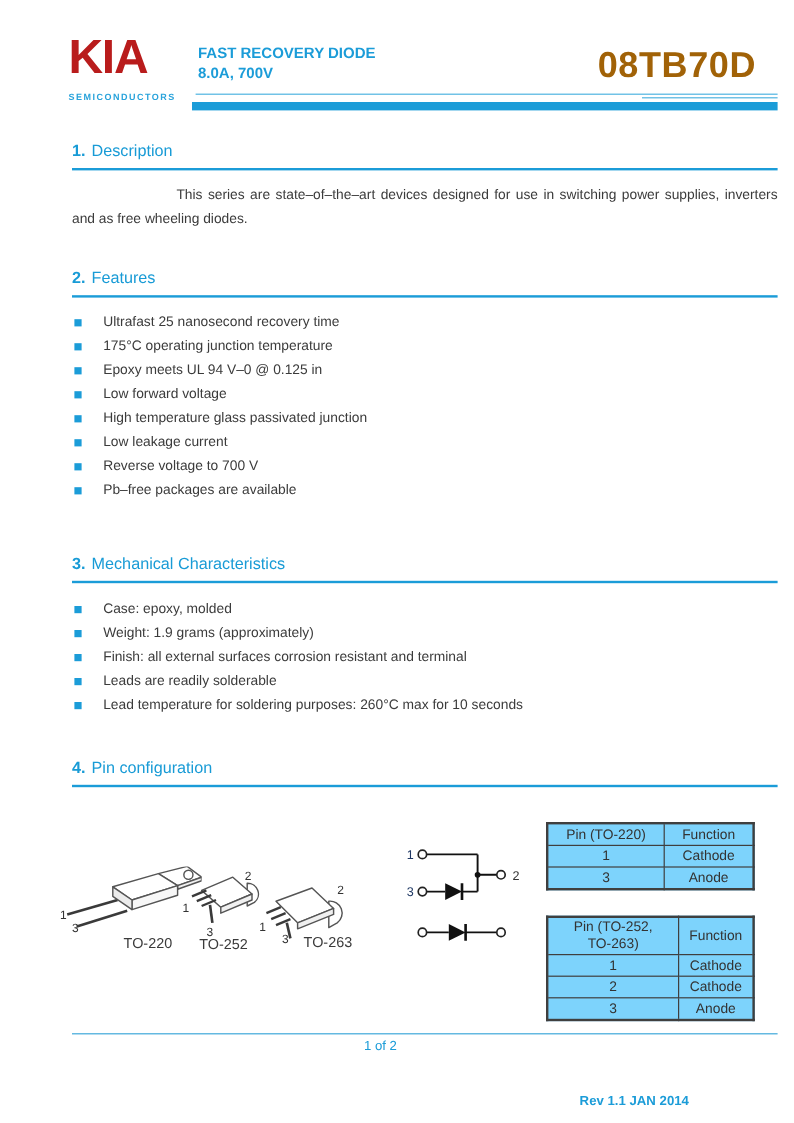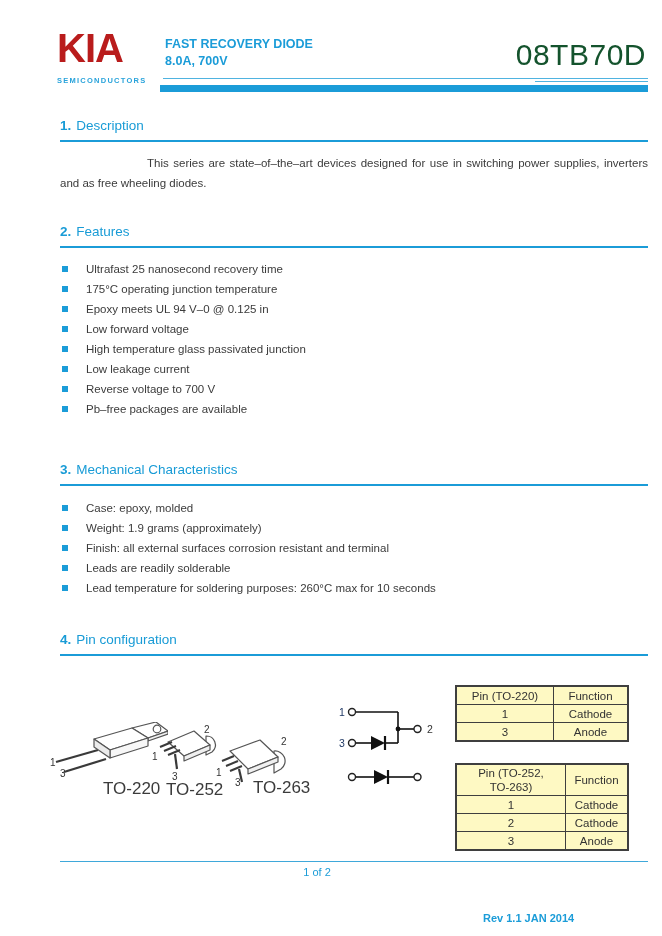--- a/index.html
+++ b/index.html
@@ -5,22 +5,22 @@
   html,body{margin:0;padding:0;background:#fff;}
   .page{position:relative;width:662px;height:936px;background:#ffffff;overflow:hidden;
         font-family:"Liberation Sans", sans-serif;color:#3b3b3b;}
 
   
   .logo{position:absolute;left:57px;top:27px;width:110px;}
   .logo-kia{font-size:40px;font-weight:800;letter-spacing:-1px;line-height:42px;color:#b91c1c;}
   .logo-sub{font-size:7.5px;font-weight:700;letter-spacing:1.25px;color:#29a3db;margin-top:7px;}
   .prod-title{position:absolute;left:165px;top:36px;font-size:12.5px;font-weight:700;
               color:#1b9cd8;line-height:17px;}
-  .part-number{position:absolute;top:38px;right:16px;font-size:30px;font-weight:400;
-               letter-spacing:.5px;color:#14532d;}
+  .part-number{position:absolute;top:38px;right:32px;font-size:30px;font-weight:700;
+               letter-spacing:.5px;color:#a16207;}
   .rule-thin{position:absolute;left:163px;top:78px;width:485px;height:1px;background:#4fb3e0;}
   .rule-thin2{position:absolute;left:535px;top:81px;width:113px;height:1px;background:#4fb3e0;}
   .rule-thick{position:absolute;left:160px;top:85px;width:488px;height:7px;background:#1b9cd8;}
 
   
   .sec{position:absolute;left:60px;width:588px;font-size:13.5px;color:#189bd6;
        border-bottom:2px solid #1b9cd8;padding-bottom:7px;}
   .sec .num{font-weight:700;margin-right:5px;}
   .sec1{top:118px;} .sec2{top:224px;} .sec3{top:462px;} .sec4{top:632px;}
 
@@ -28,30 +28,30 @@
   .desc-text{position:absolute;left:60px;top:153px;width:588px;font-size:11.5px;
              line-height:20px;text-align:justify;text-indent:87px;}
 
   
   .blist{position:absolute;left:62px;width:560px;}
   .blist.features{top:259px;} .blist.mech{top:498px;}
   .bitem{display:flex;align-items:center;height:20px;font-size:11.5px;}
   .bullet{width:6px;height:6px;background:#1b9cd8;margin-right:18px;flex:none;}
 
   
-  .pkg-label{position:absolute;font-size:17px;color:#3b3b3b;}
+  .pkg-label{position:absolute;font-size:12px;color:#3b3b3b;}
   .lbl-220{left:103px;top:779px;} .lbl-252{left:166px;top:780px;} .lbl-263{left:253px;top:778px;}
   .pkg-svg,.sch-svg{position:absolute;}
   .svg-220{left:50px;top:722px;} .svg-252{left:152px;top:720px;} .svg-263{left:214px;top:733px;}
   .sch1{left:336px;top:700px;} .sch2{left:336px;top:766px;}
   .pkg-svg text,.sch-svg text{font-family:"Liberation Sans", sans-serif;}
 
   
   .pin-table{position:absolute;border-collapse:collapse;font-size:11.5px;color:#333;
-             background:#fef9c3;border:2px solid #3f3f3f;}
+             background:#7dd3fc;border:2px solid #3f3f3f;}
   .pin-table th,.pin-table td{border:1px solid #3f3f3f;text-align:center;font-weight:400;
              padding:0 2px;height:17px;}
   .t1{left:455px;top:685px;} .t2{left:455px;top:763px;padding-left:16px;}
   .t1 th:first-child,.t1 td:first-child{width:92px;}
   .t1 th:last-child,.t1 td:last-child{width:69px;}
   .t2 th:first-child,.t2 td:first-child{width:104px;}
   .t2 th:last-child,.t2 td:last-child{width:57px;}
   .t2 thead th{height:30px;}
   .hline{display:block;line-height:14px;}
 

